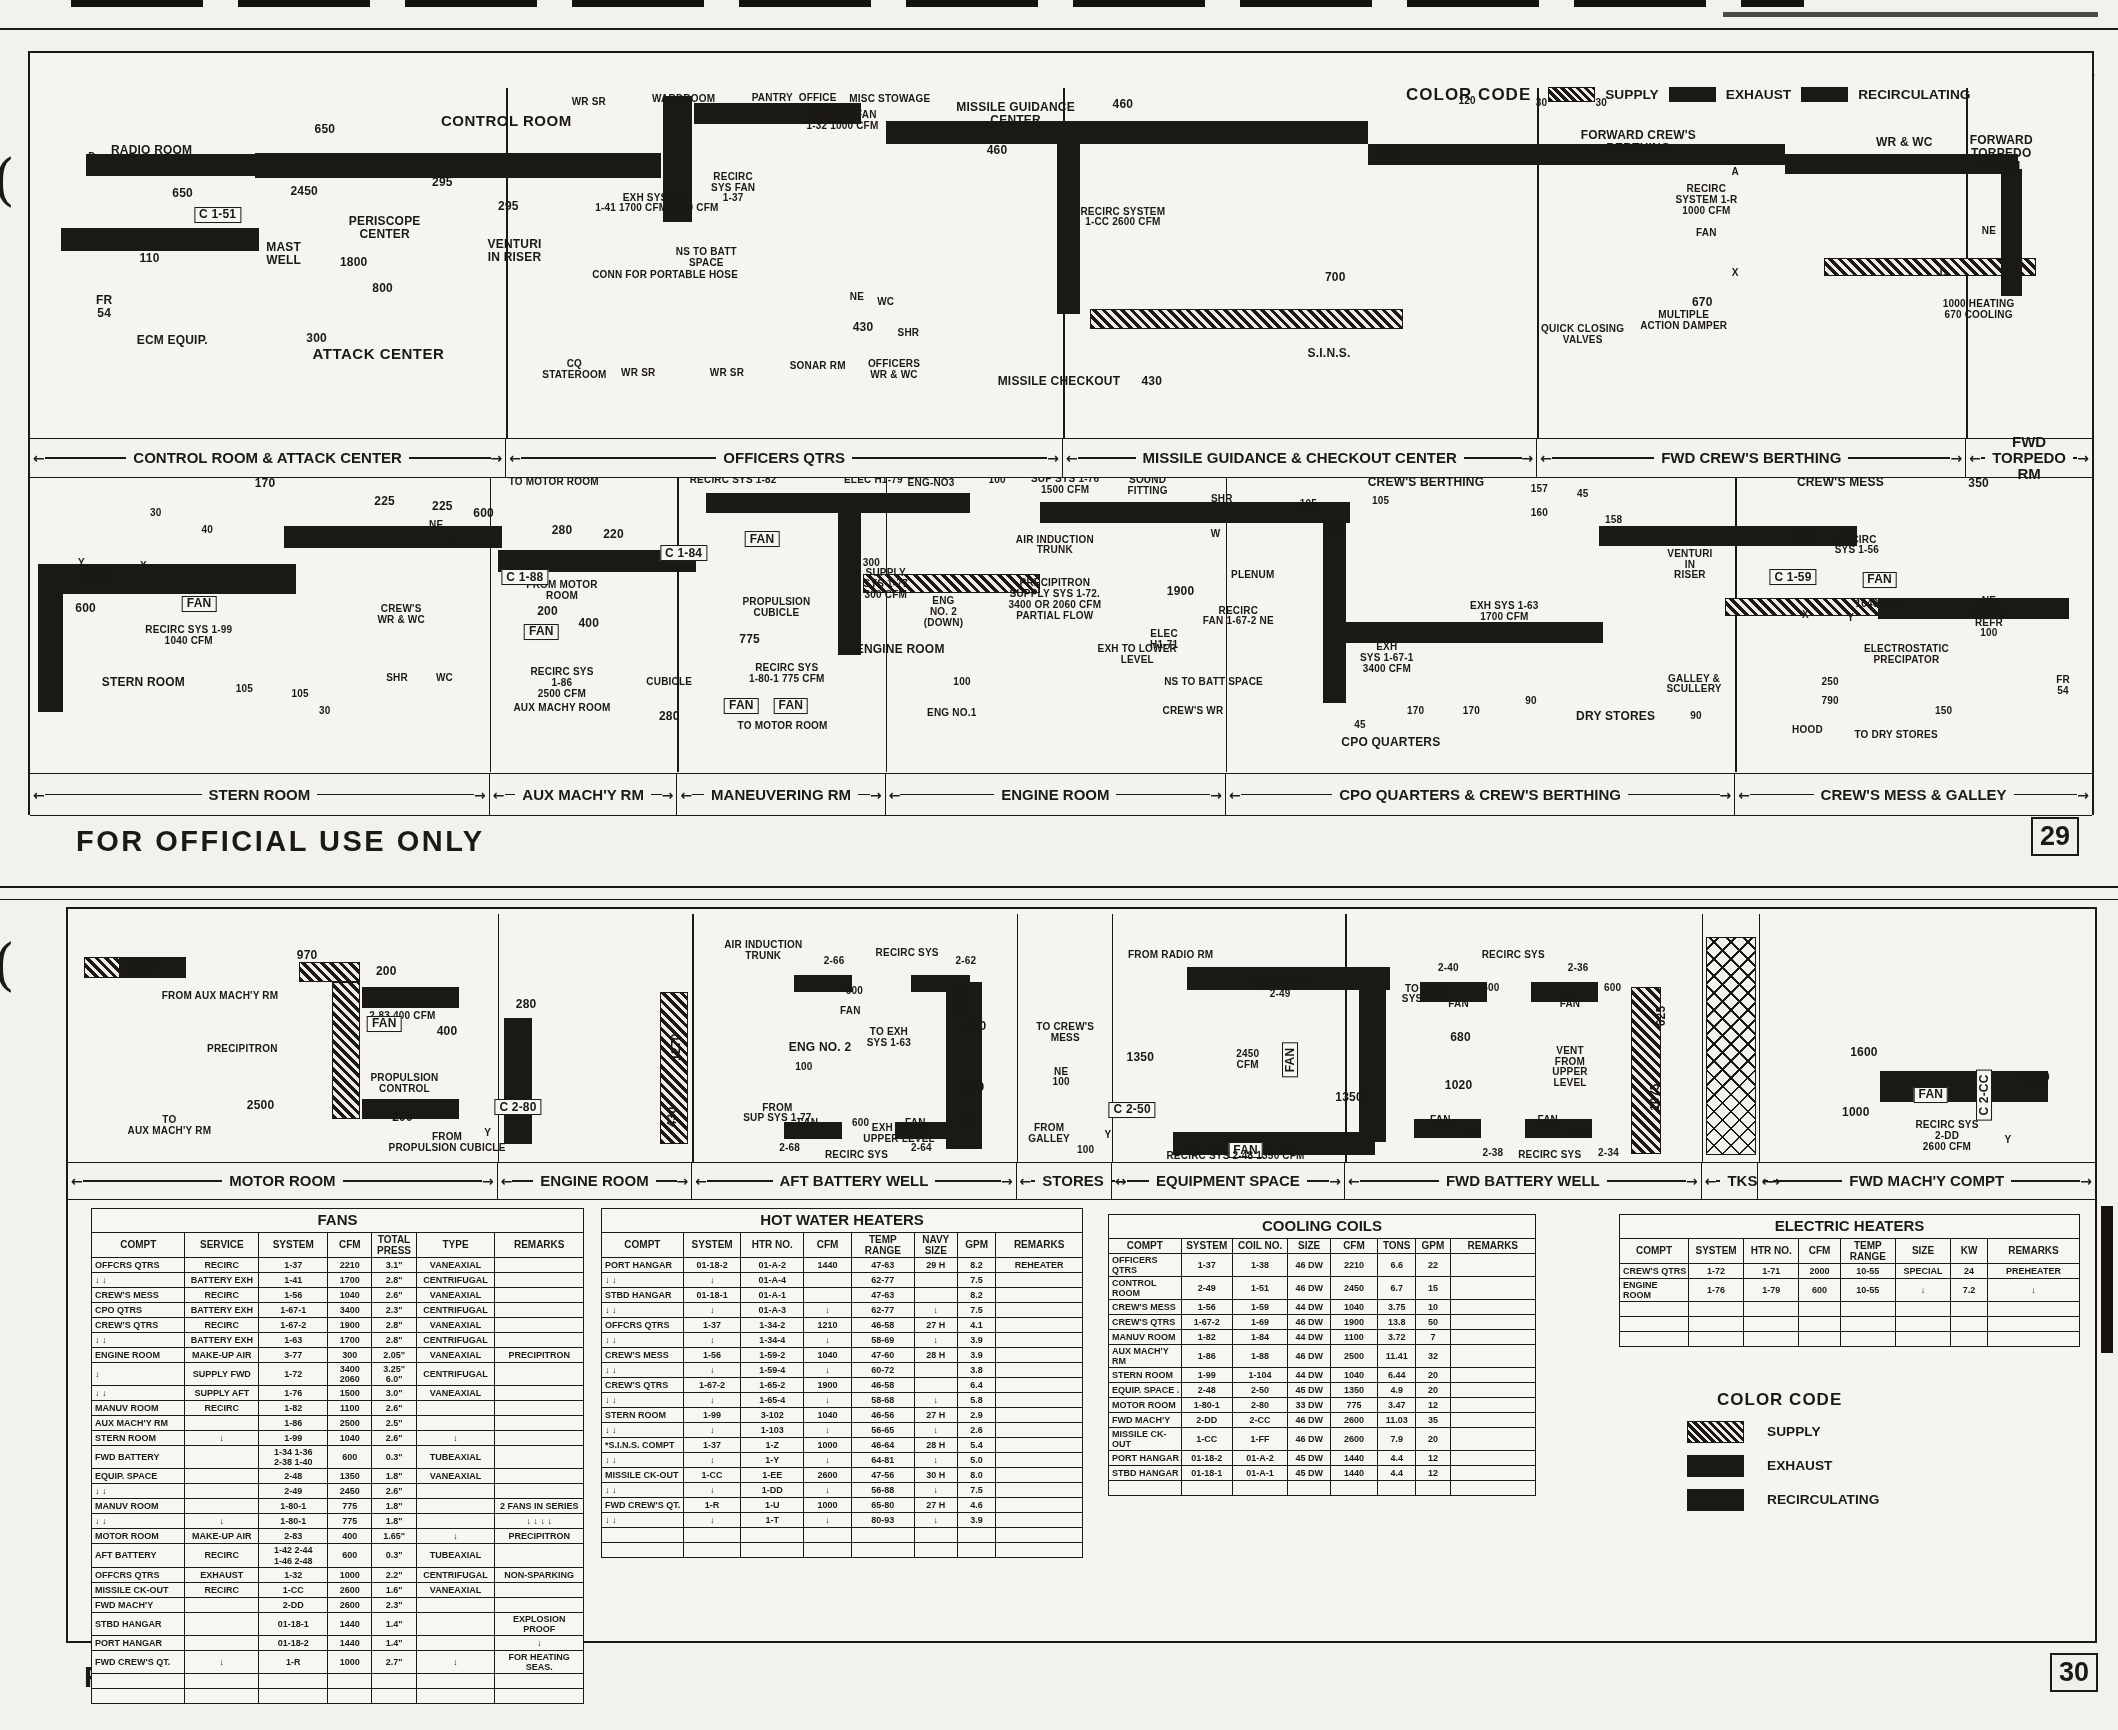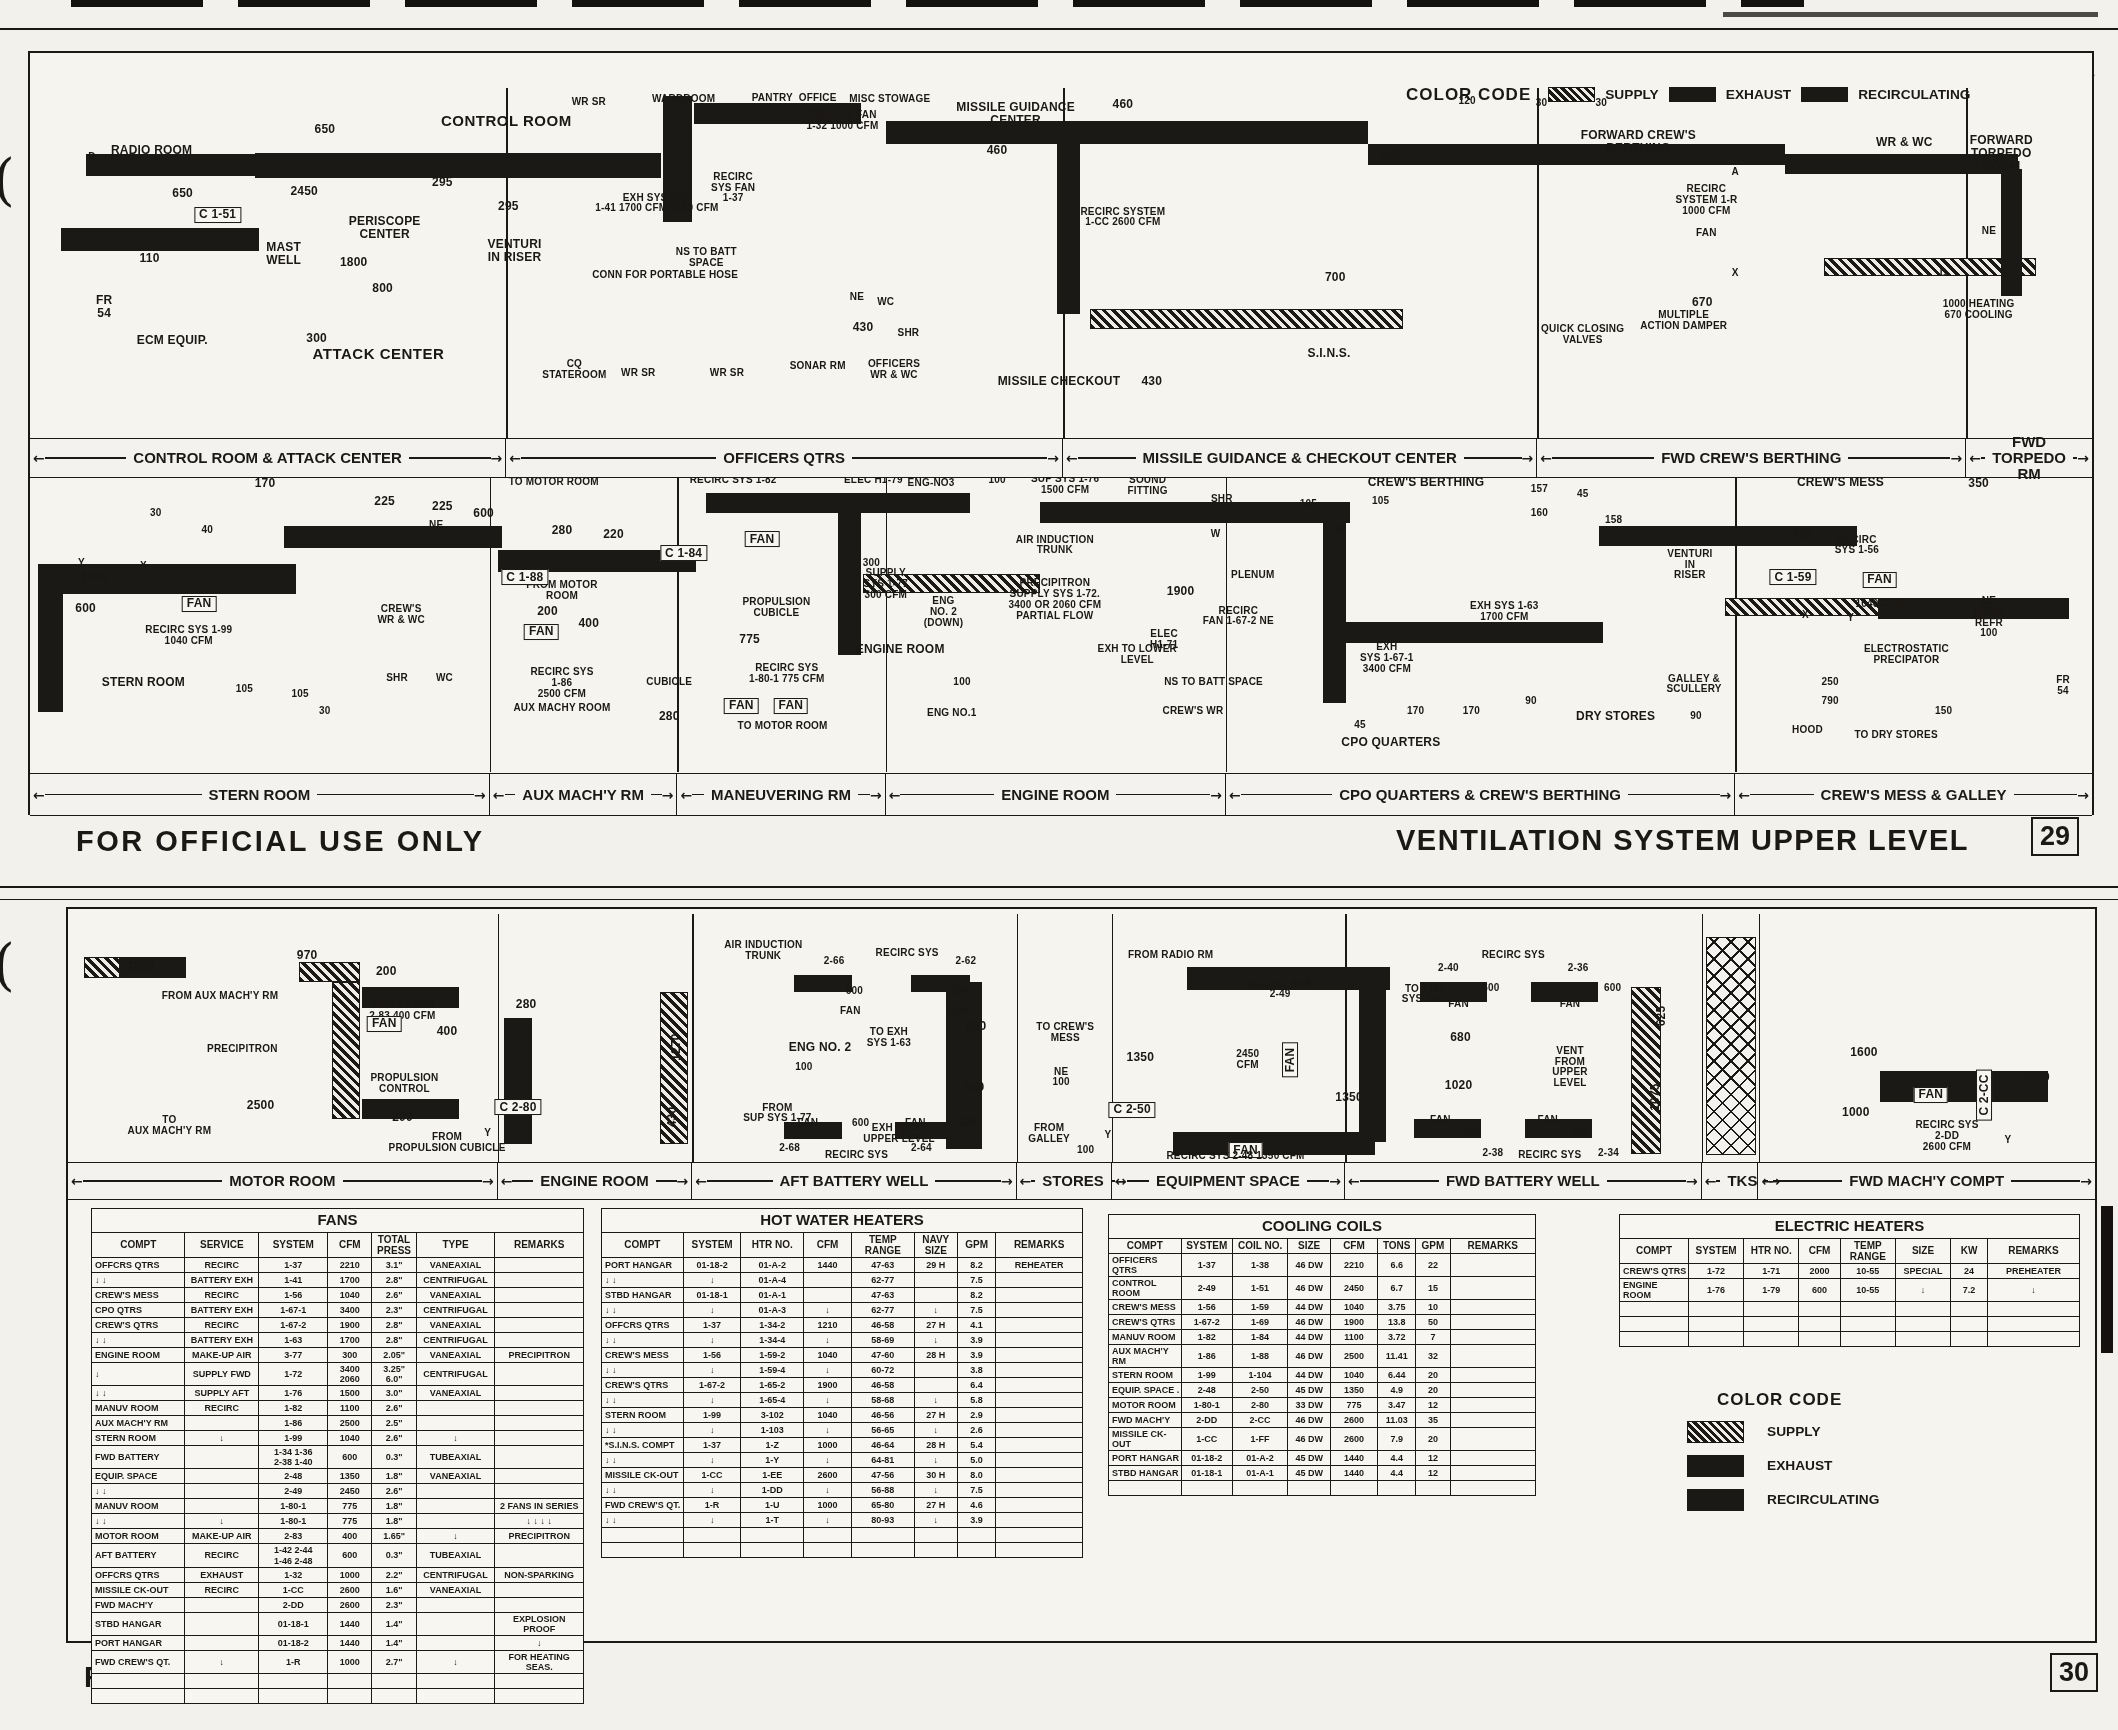--- a/index.html
+++ b/index.html
@@ -447,21 +447,20 @@
     <span class="cc-title">COLOR CODE</span>
     <span class="sw sw-supply"></span>
     <span class="cc-lab">SUPPLY</span>
     <span class="sw sw-exh"></span>
     <span class="cc-lab">EXHAUST</span>
     <span class="sw sw-rec"></span>
     <span class="cc-lab">RECIRCULATING</span>
   </div>
 
   <span class="fouo fouo-u">FOR OFFICIAL USE ONLY</span>
-  <span class="sheet-title title-u">VENTILATION SYSTEM UPPER LEVEL</span>
   <span class="page-badge badge-u">29</span>
 
   <div class="sep sep1"></div>
   <div class="sep sep2"></div>
 
   <div class="tabref tabref-l">TAB-SS6574-VOL</div>
 
   <section class="panel panel-lower">
     <div id="strip3" class="strip">
         <div class="vline" style="left: 21.2%;"></div>

